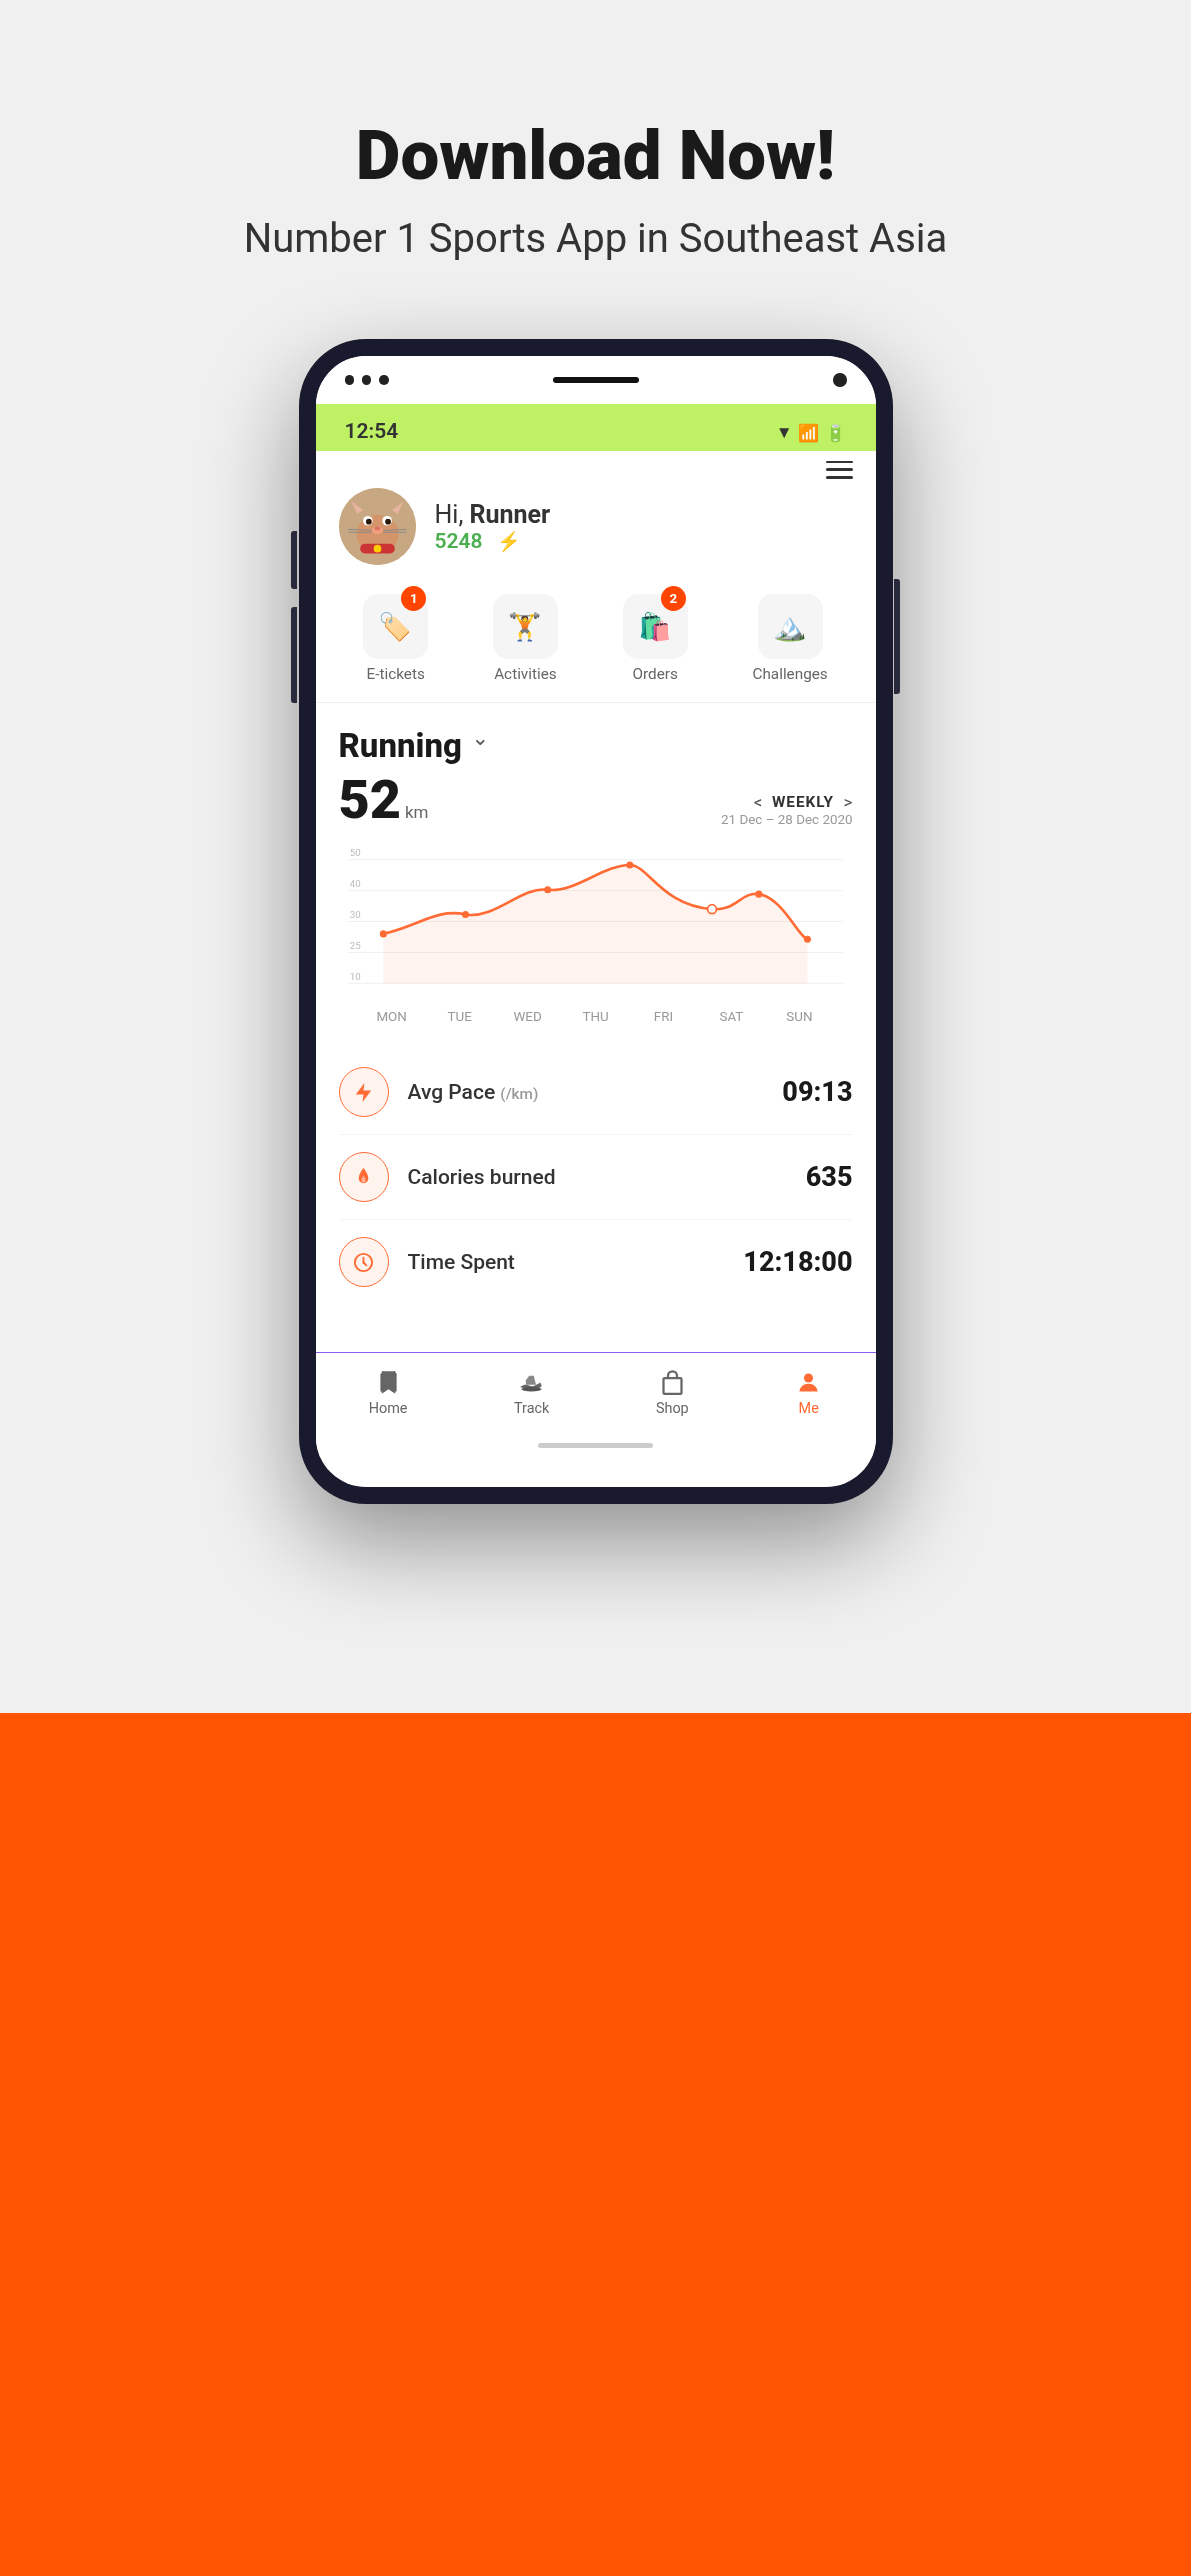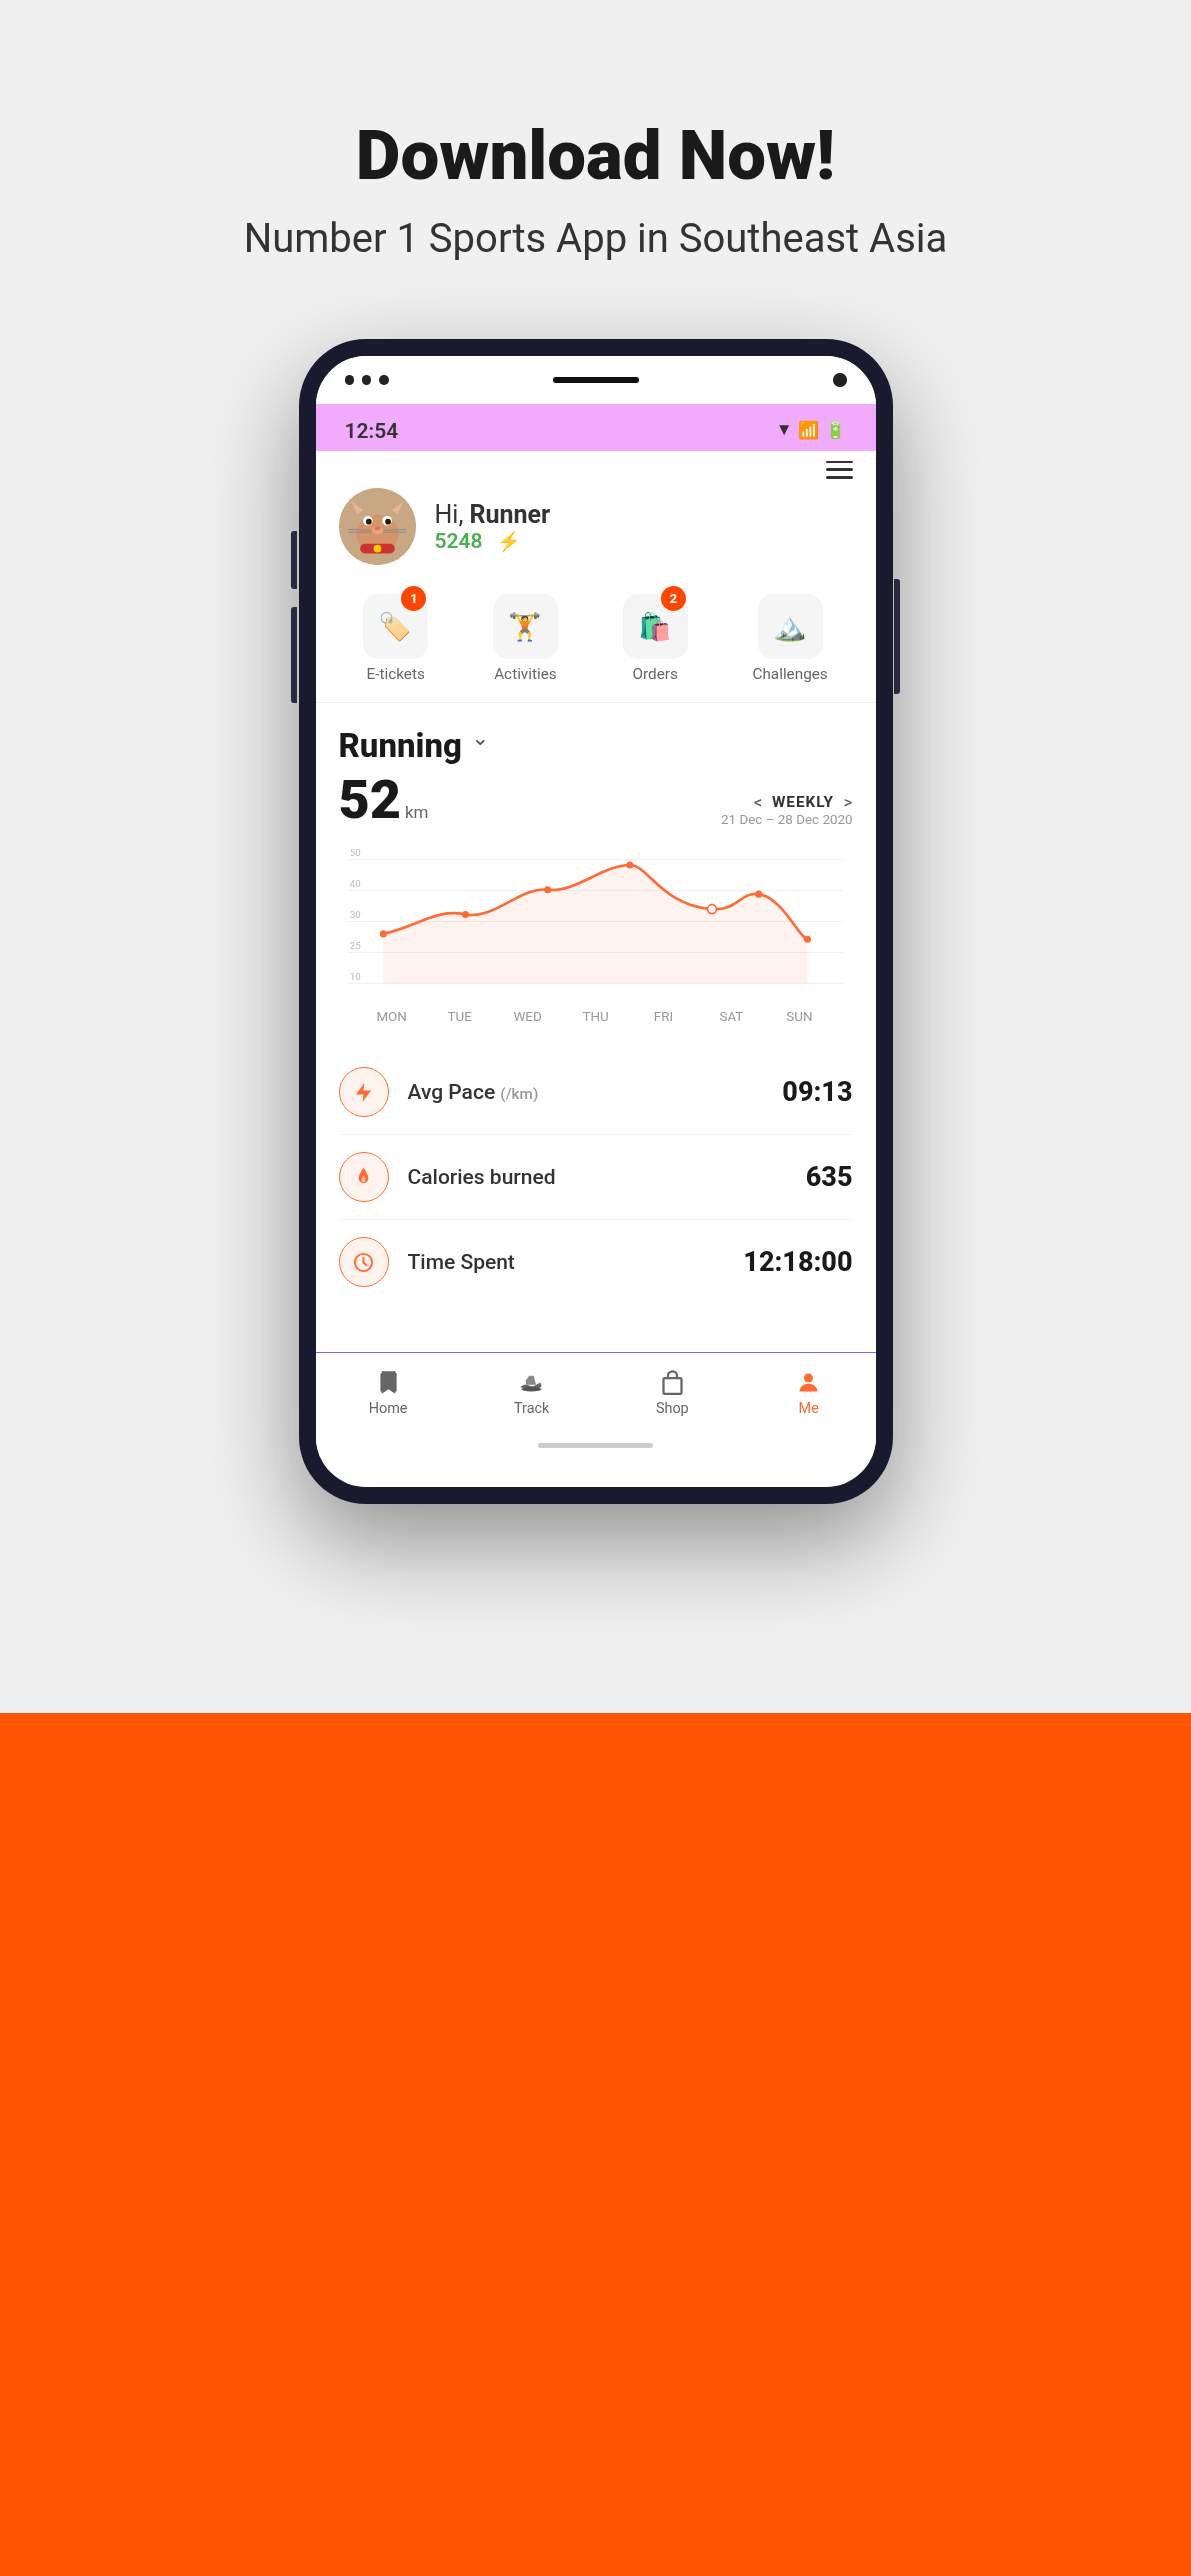--- a/index.html
+++ b/index.html
@@ -63,23 +63,23 @@
       overflow: hidden;
       width: 560px;
       min-height: 1131px;
       position: relative;
     }
 
     
     .status-bar {
       display: flex;
       justify-content: space-between;
-      align-items: flex-start;
+      align-items: flex-end;
       padding: 15.3px 29px 7.7px;
-      background: #f0abfc;
+      background: #bef264;
     }
 
     .status-time {
       font-size: 21px;
       font-weight: 600;
       color: #333;
     }
 
     .status-icons {
       display: flex;

